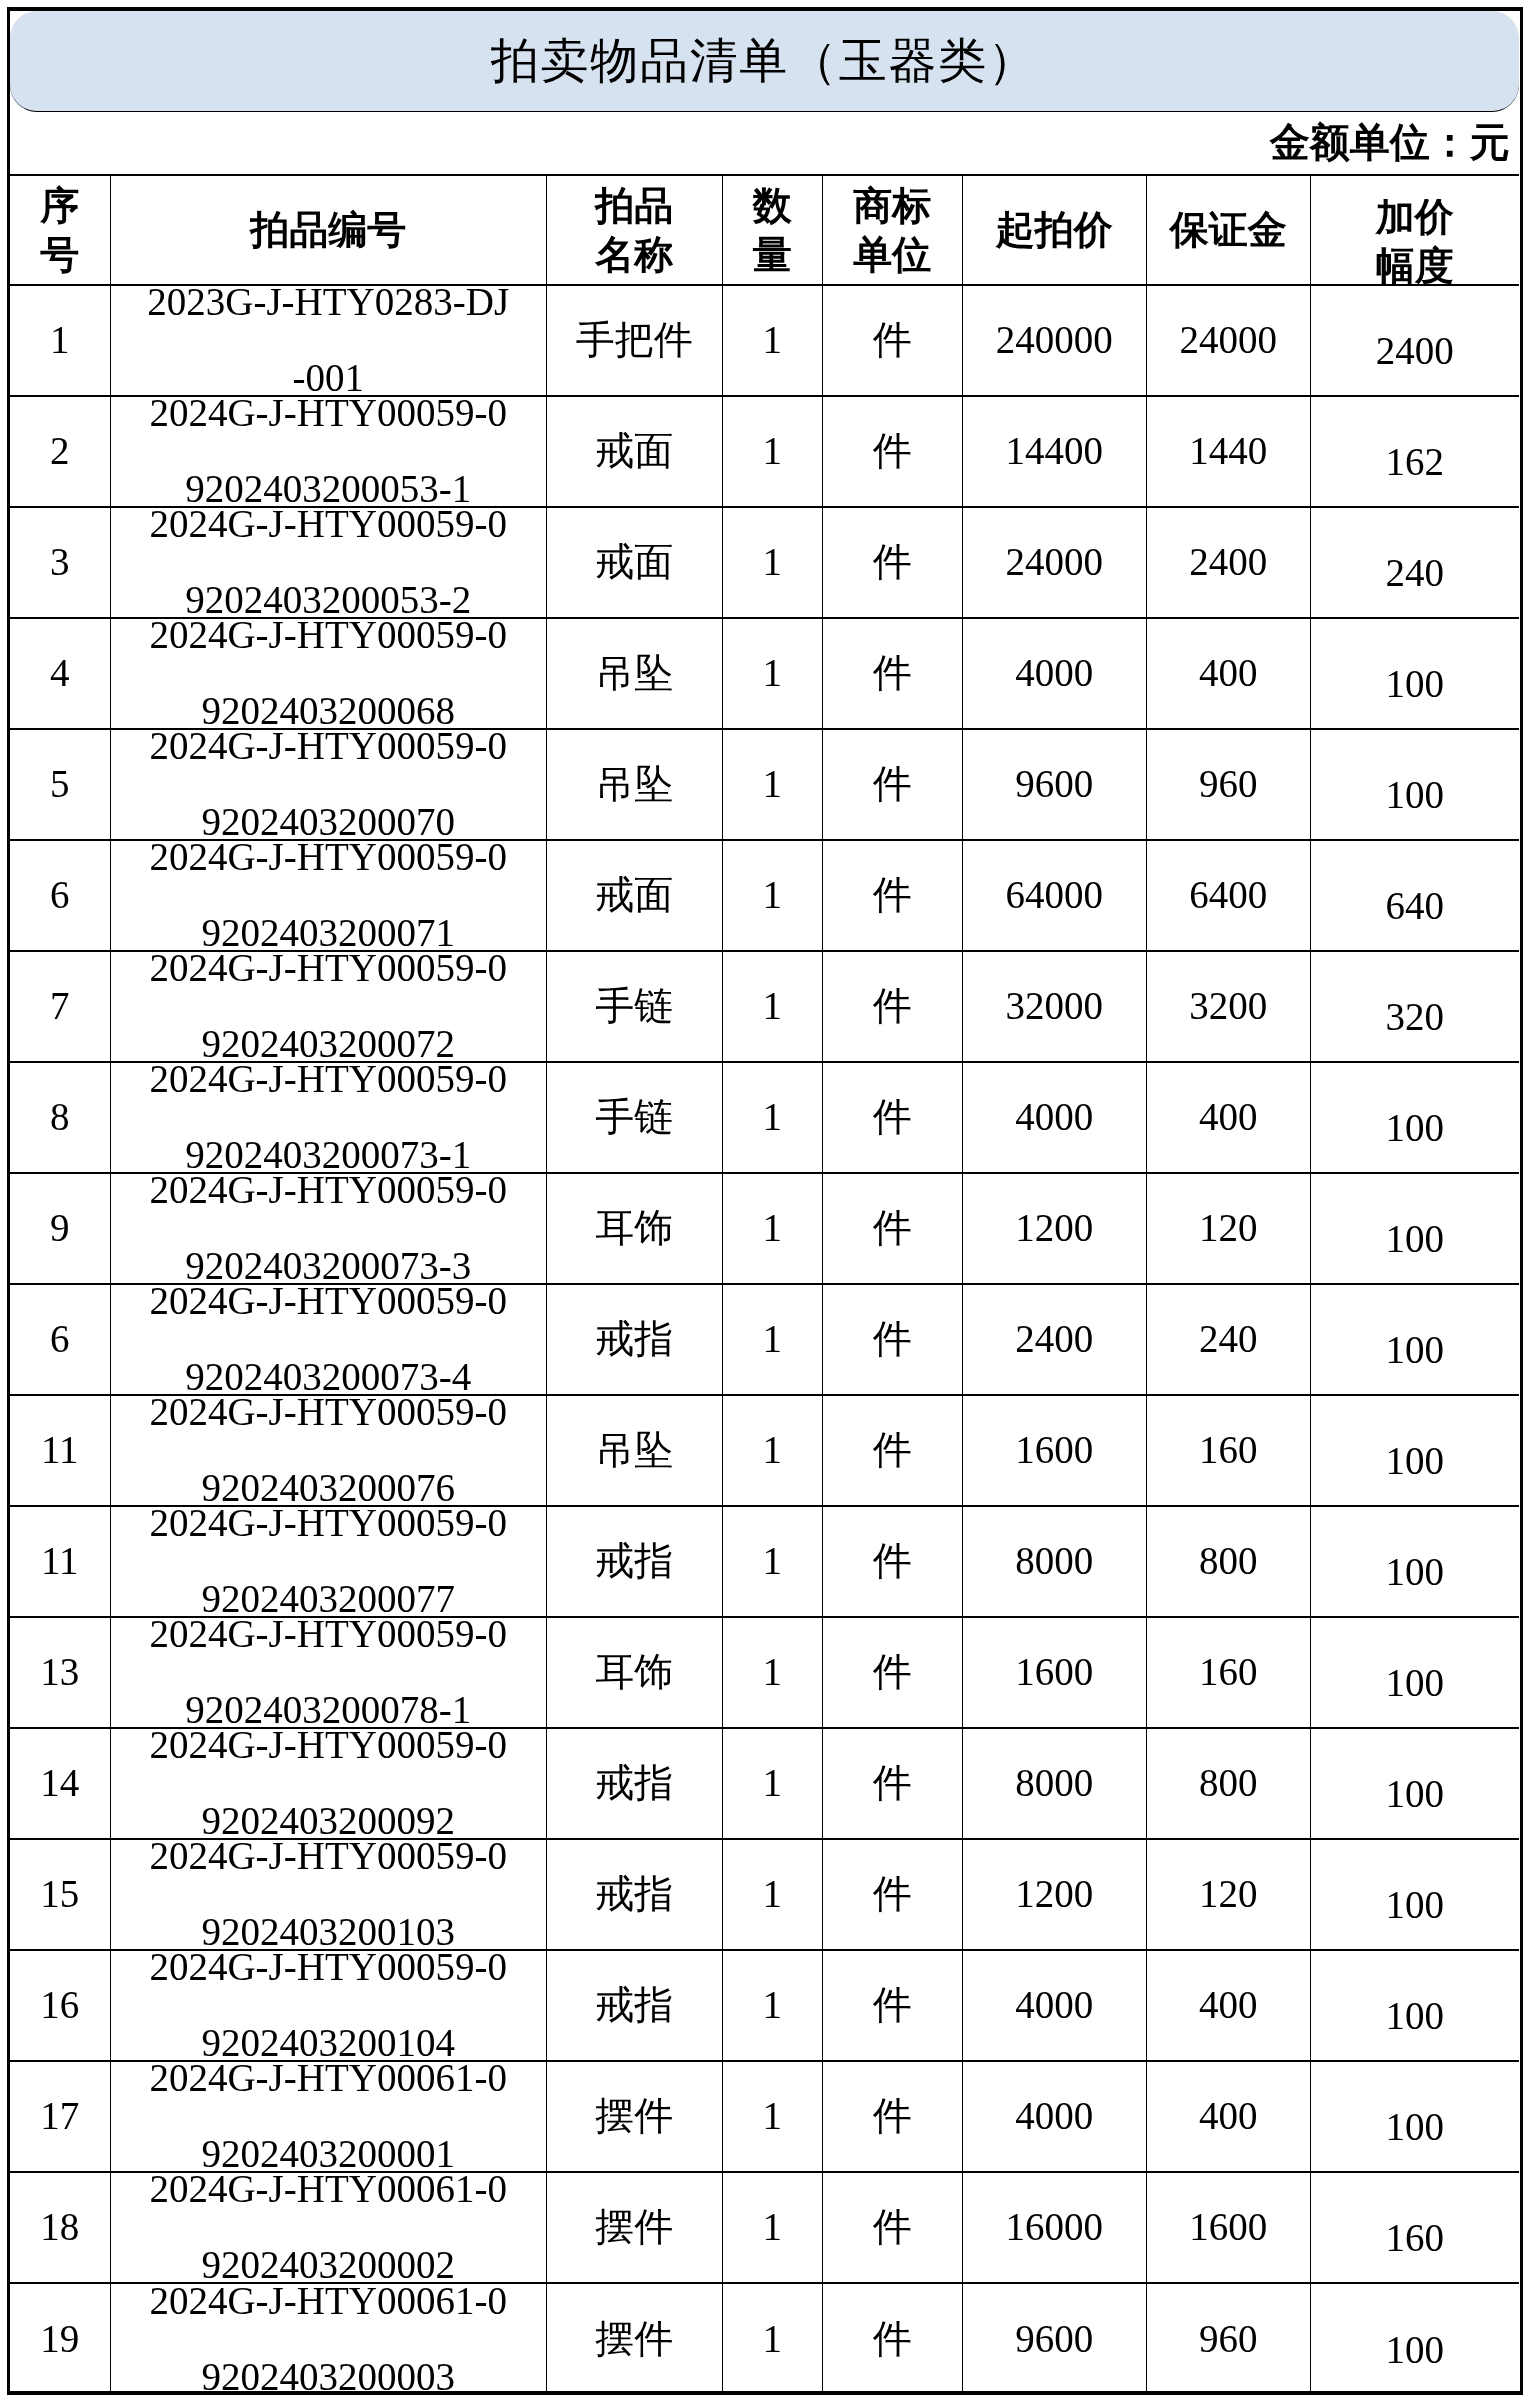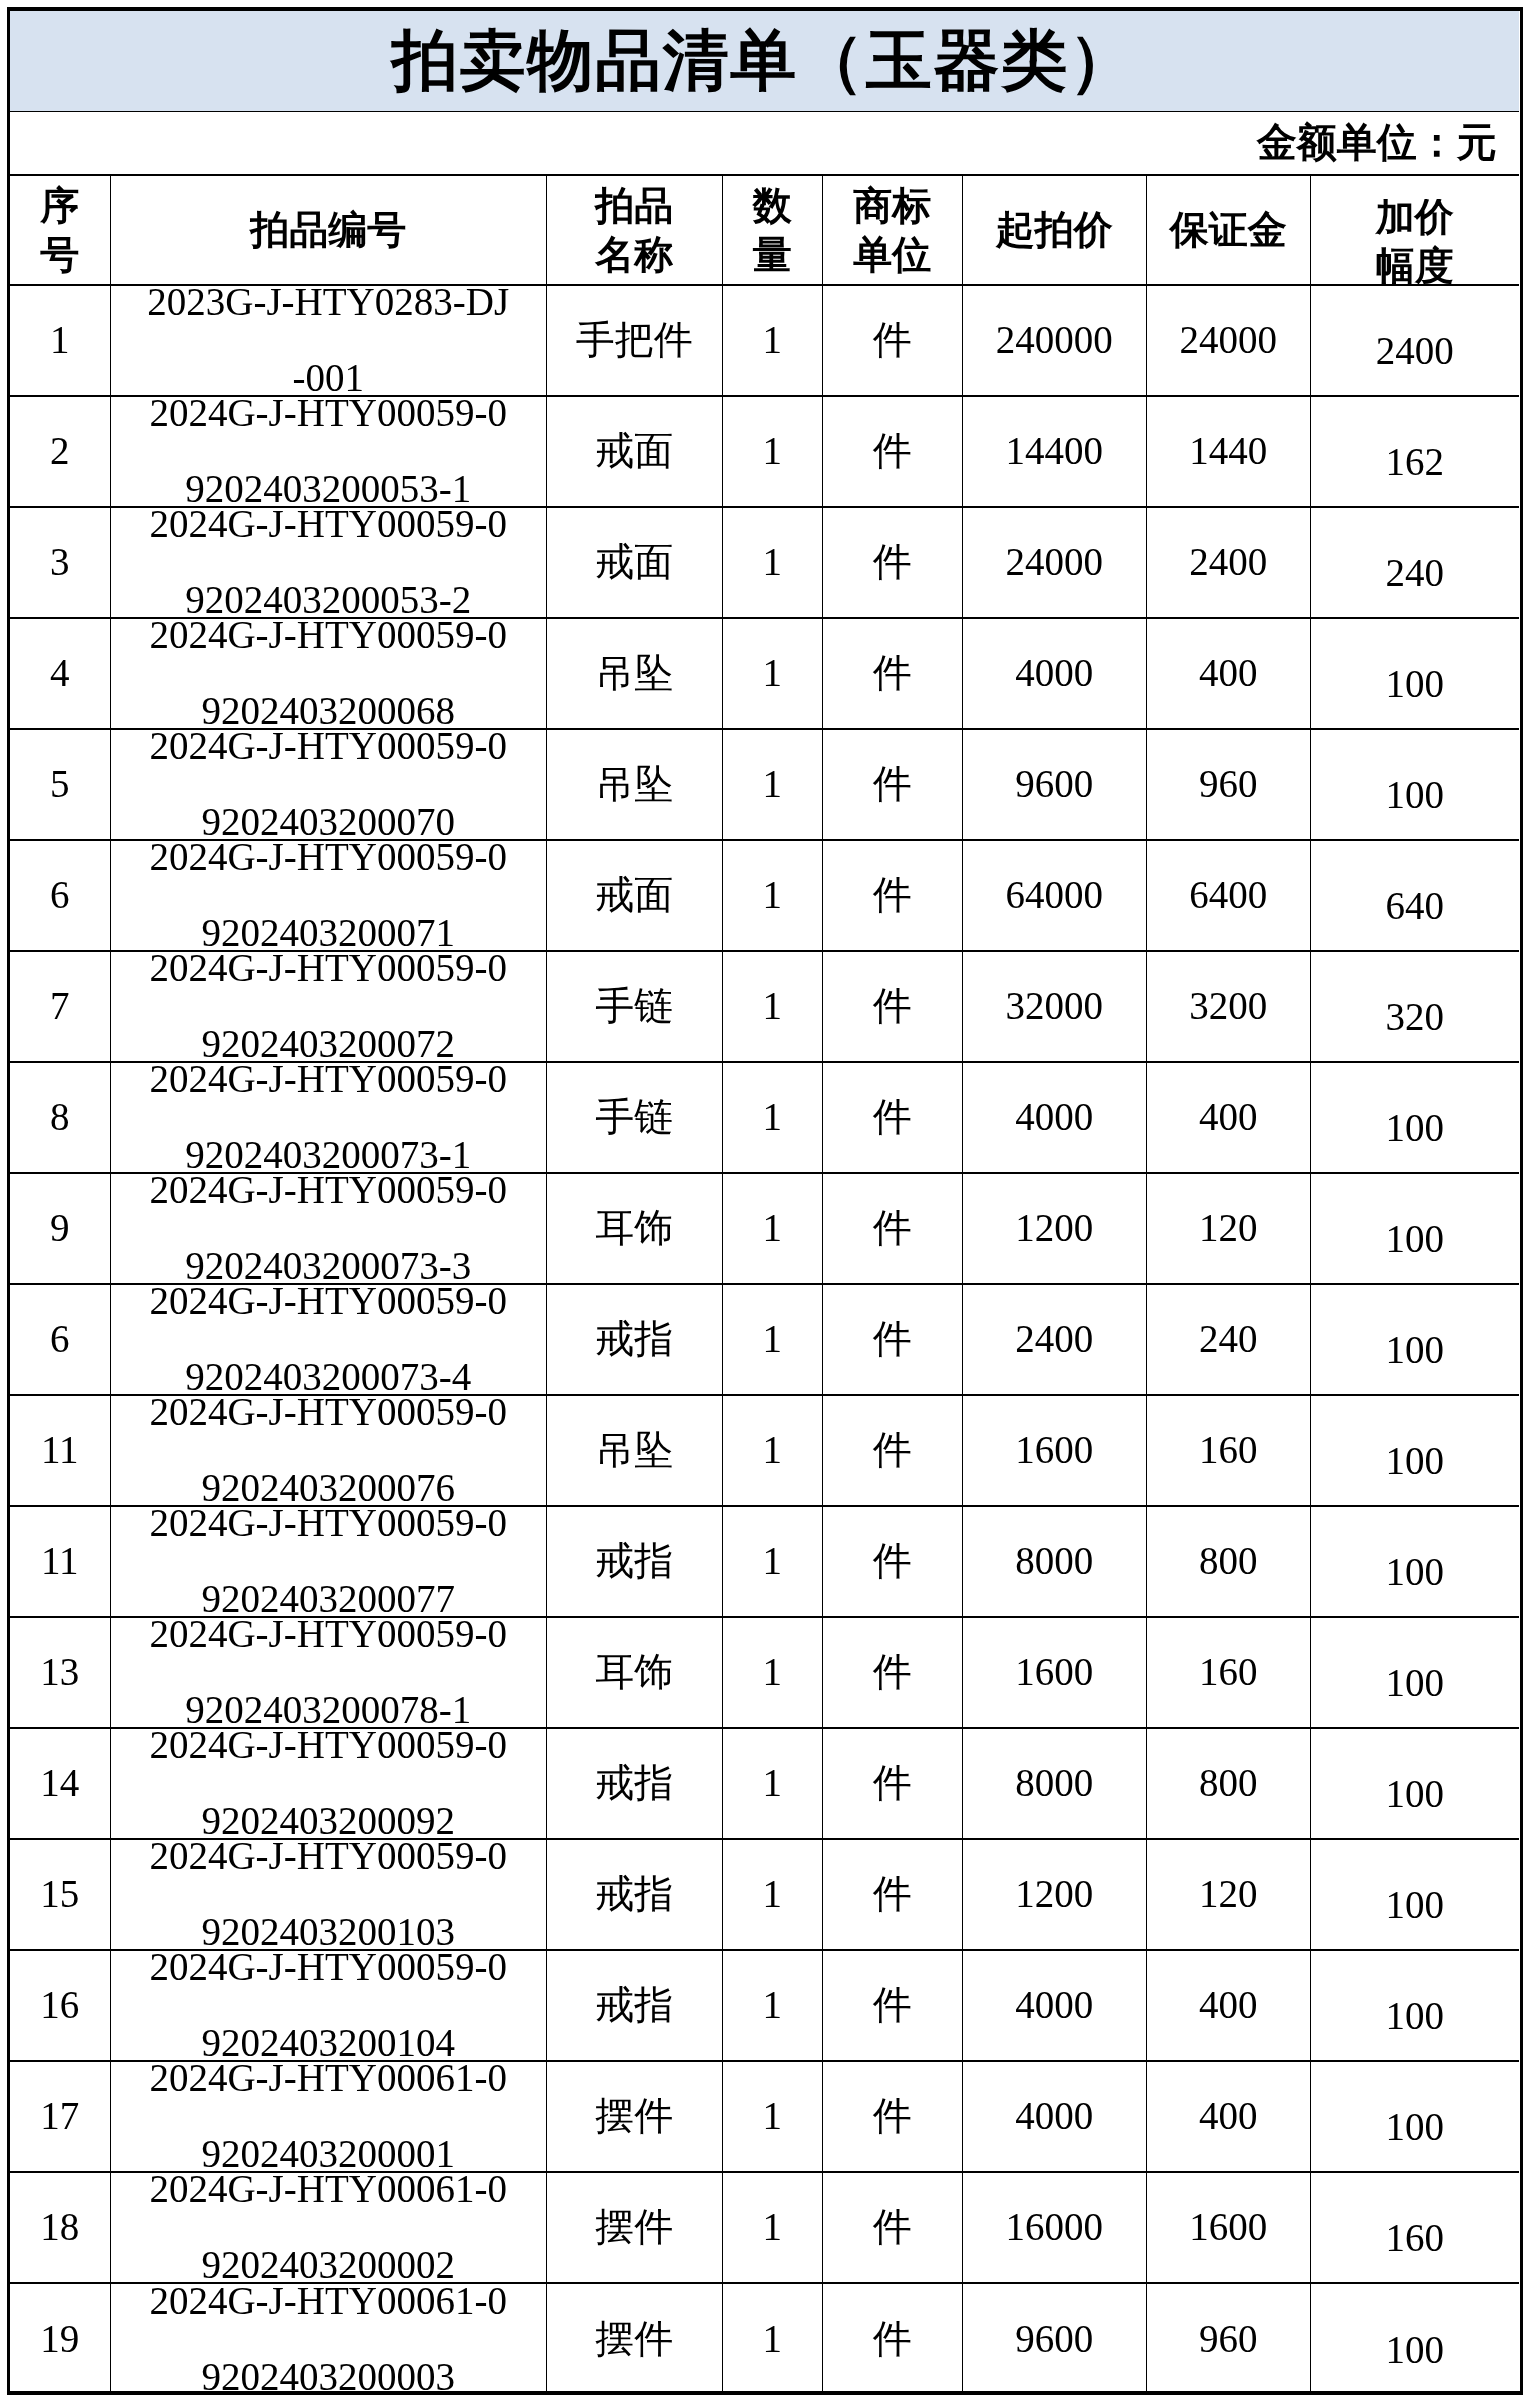--- a/index.html
+++ b/index.html
@@ -33,30 +33,31 @@
     border-right:1.7px solid #000;
     border-bottom:2.5px solid #000;
     overflow:hidden;
     white-space:pre-line;
   }
   .last-col{border-right:none;margin-top:23px;}
   .last-row{border-bottom:none;}
   .title{
     grid-column:1 / -1;
     background:var(--title-bg,#d7e2f0);
-    font-weight:bold;
-    font-size:66px;
+    font-weight:normal;
+    font-size:48px;
     letter-spacing:1.7px;
     border-right:none;
     border-bottom:1.7px solid #000;
+    border-radius:27px;
   }
   .unit-row{
     grid-column:1 / -1;
     justify-content:flex-end;
-    padding-right:22px;
+    padding-right:9px;
     font-weight:bold;
     font-size:40px;
     border-right:none;
   }
   .header-cell{
     font-weight:bold;
     font-size:39px;
     line-height:49px;
   }
   .c-id{

